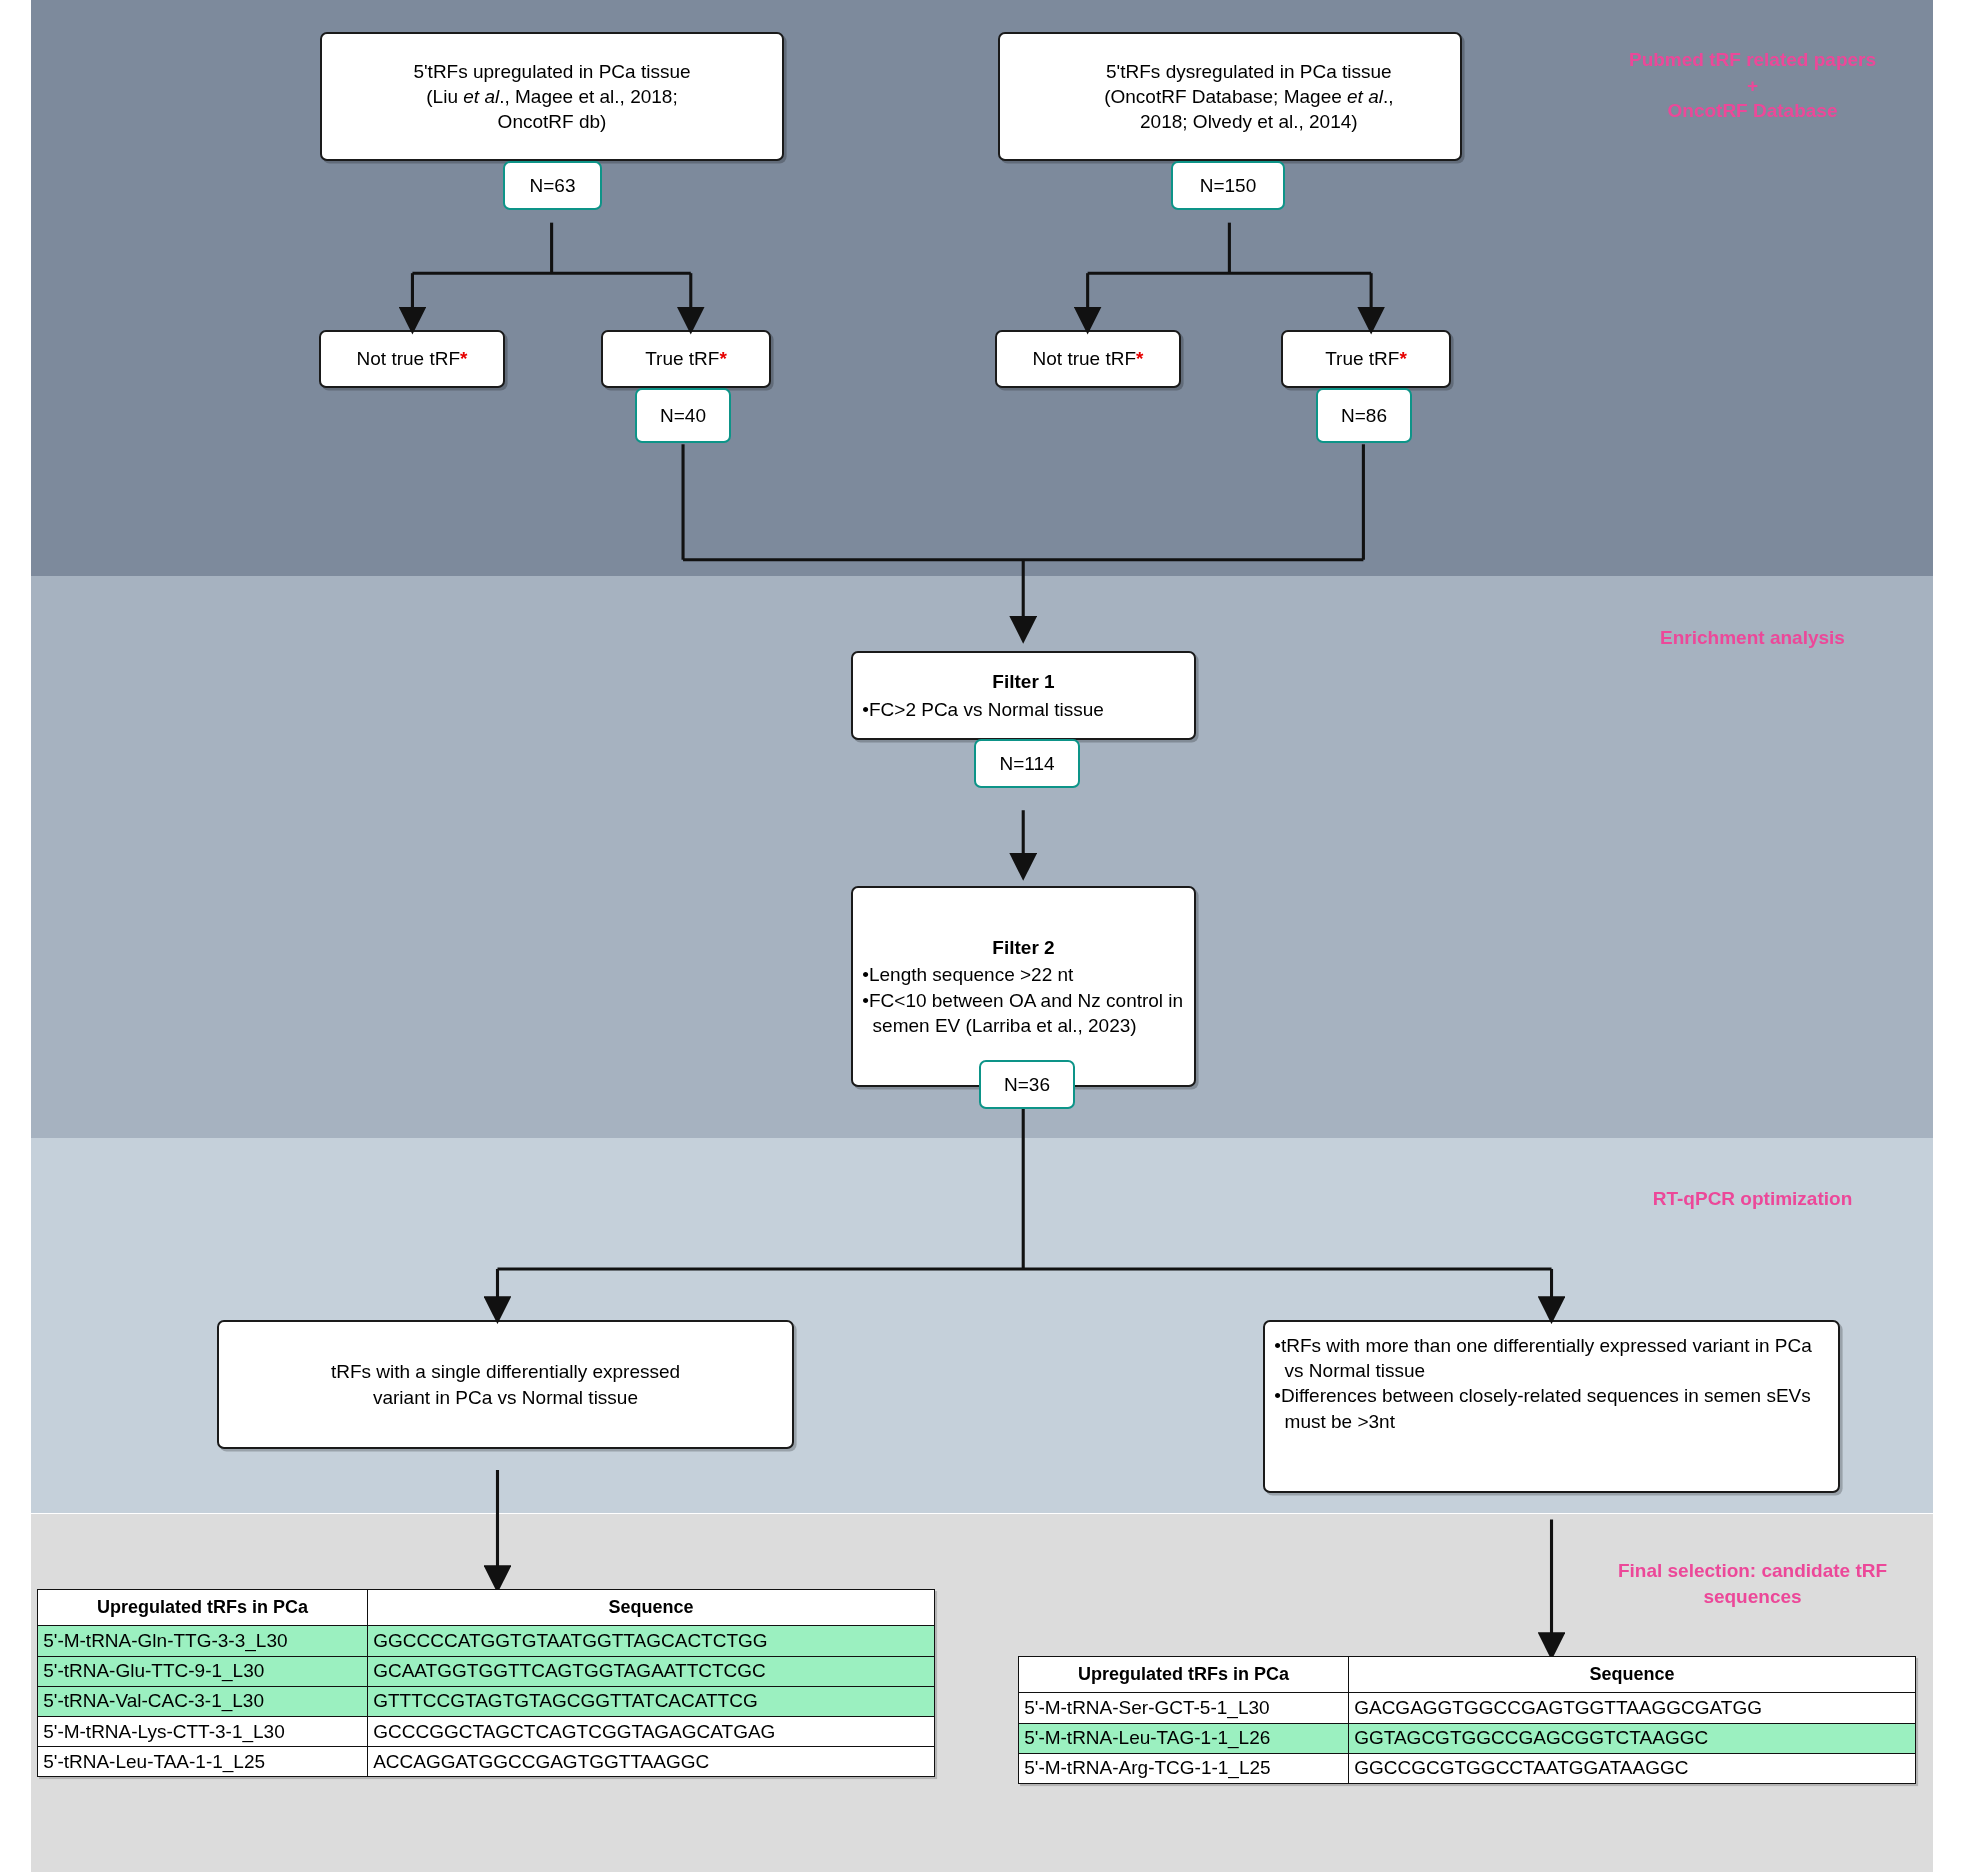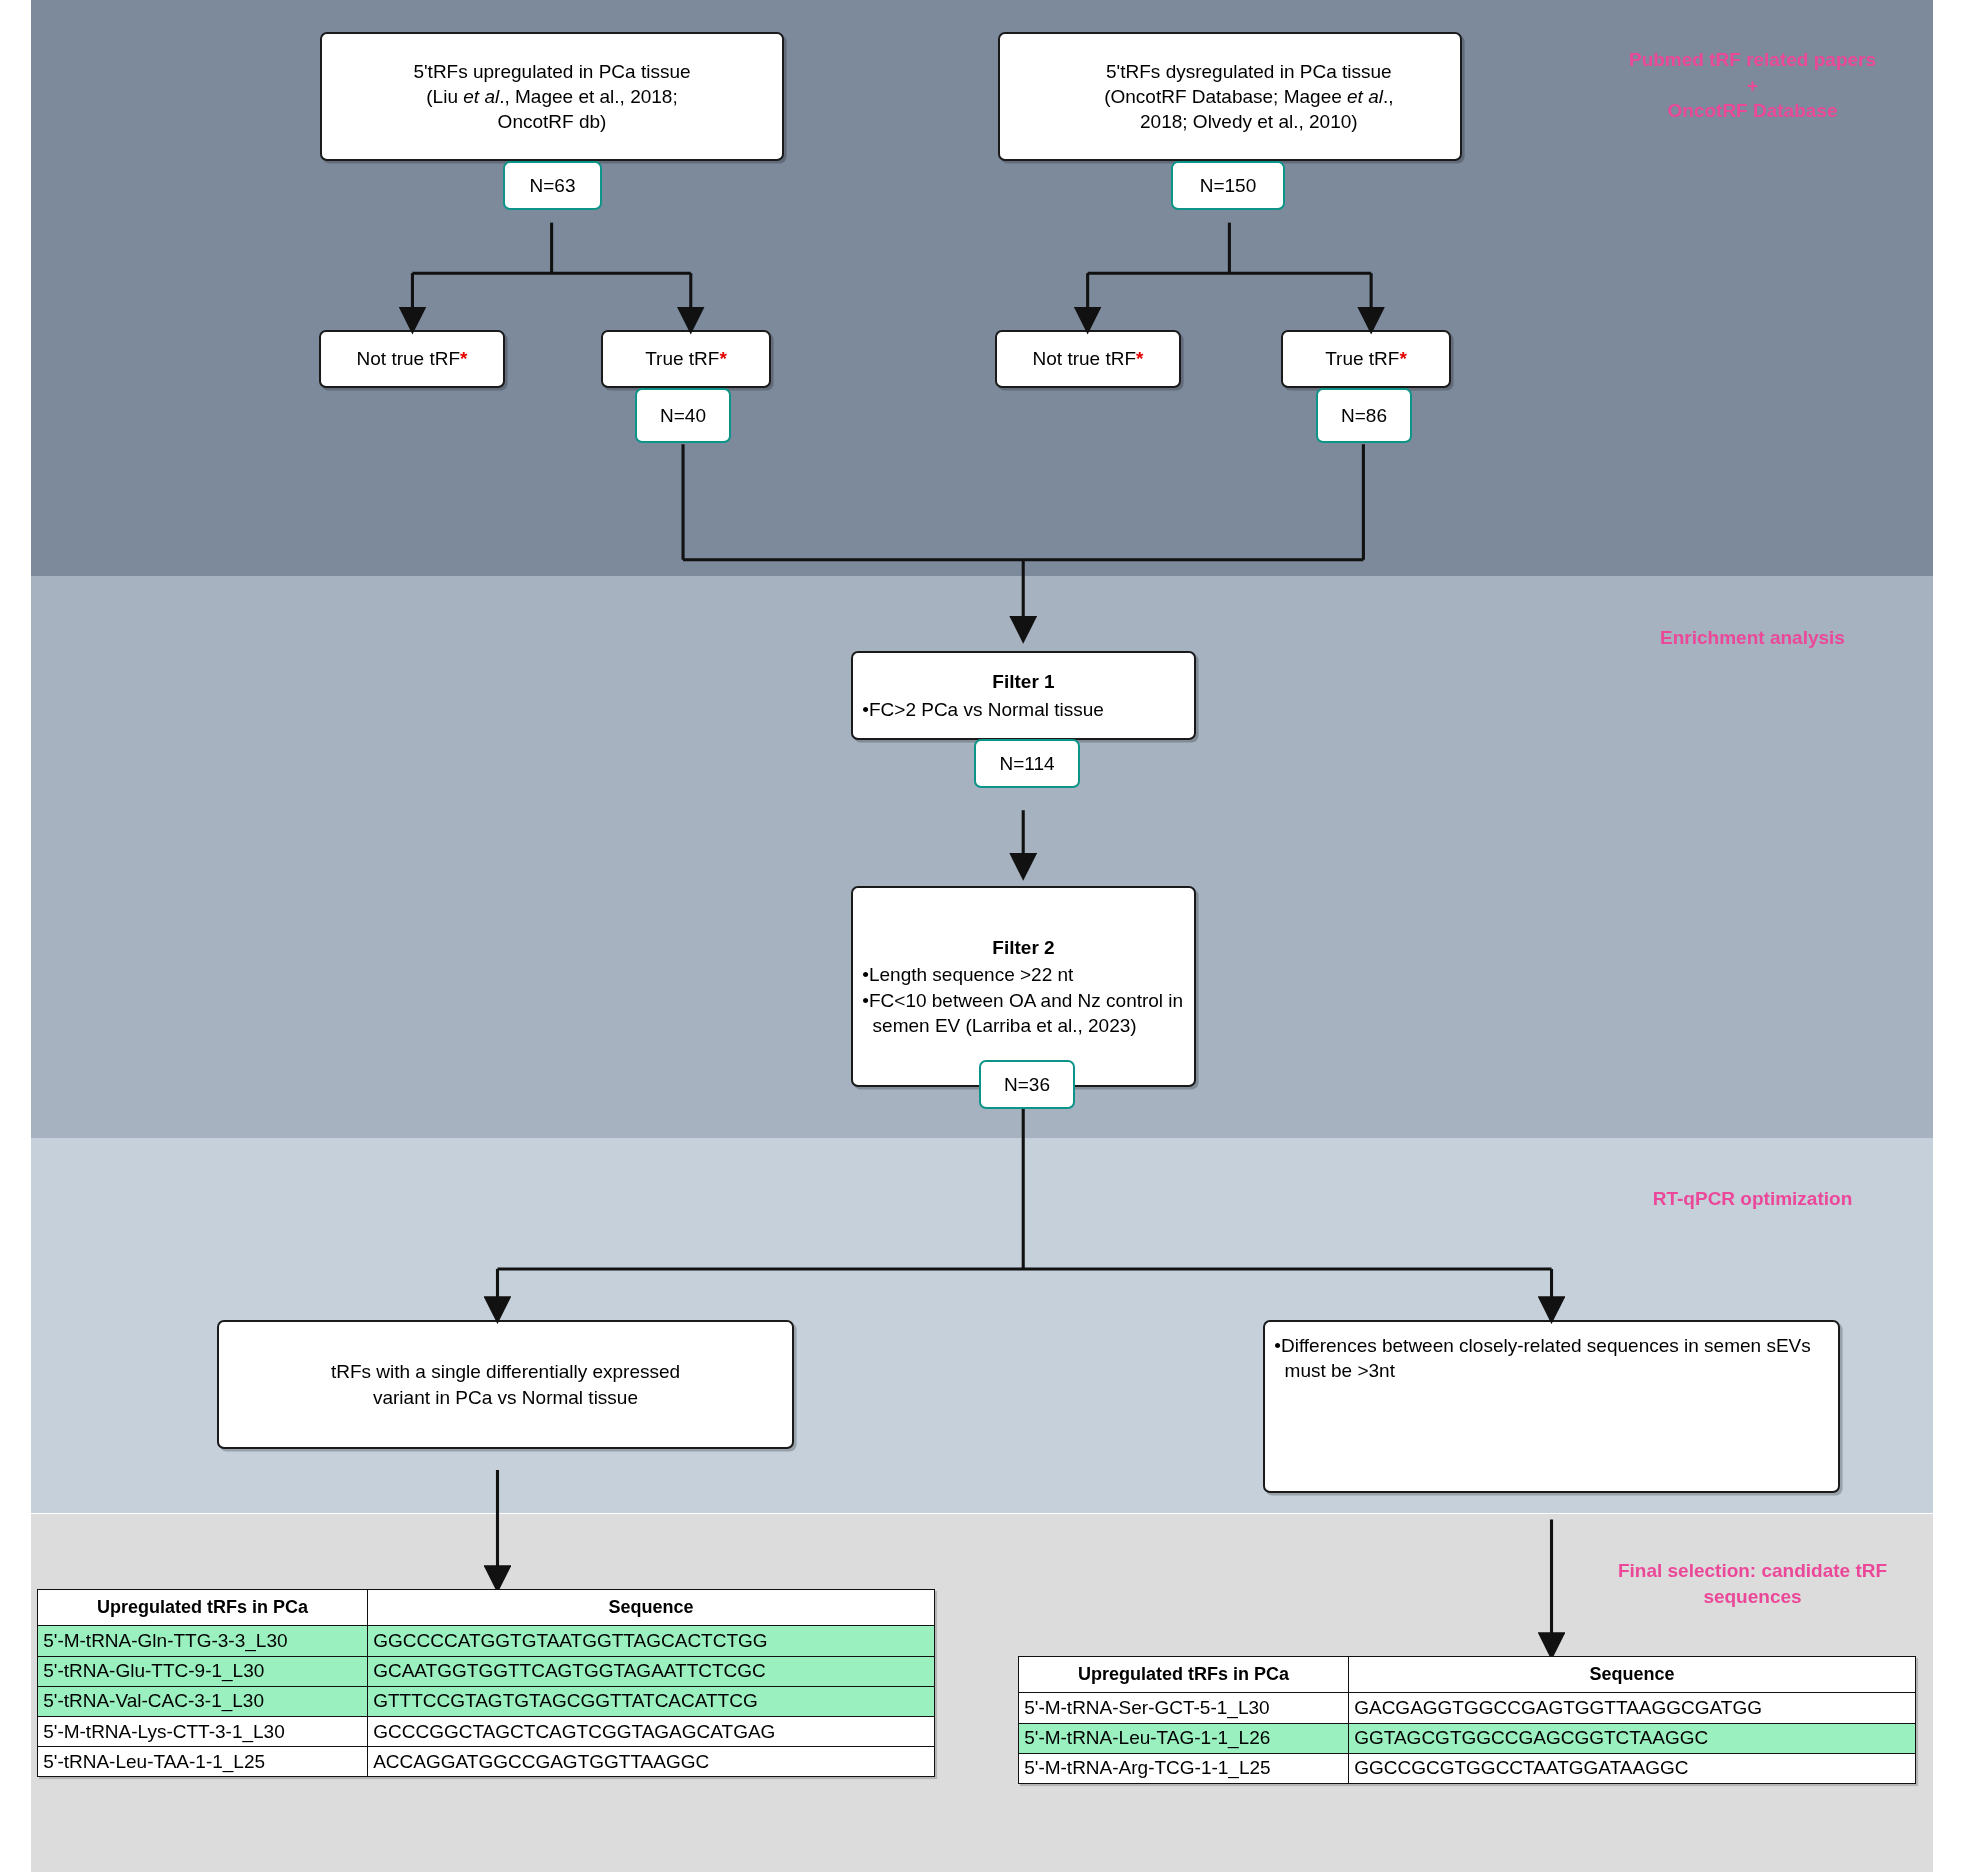--- a/index.html
+++ b/index.html
@@ -151,21 +151,21 @@
 <div class="node" id="box-src-left" style="left:320px; top:32px; width:464px; height:129px;">
   <span>5'tRFs upregulated in PCa tissue</span>
   <span>(Liu <i>et al</i>., Magee et al., 2018;</span>
   <span>OncotRF db)</span>
 </div>
 <div class="badge" style="left:503px; top:161px; width:99px; height:49px;">N=63</div>
 
 <div class="node" id="box-src-right" style="left:998px; top:32px; width:464px; height:129px;padding-left:47px;">
   <span>5'tRFs dysregulated in PCa tissue</span>
   <span>(OncotRF Database; Magee <i>et al</i>.,</span>
-  <span>2018; Olvedy et al., 2010)</span>
+  <span>2018; Olvedy et al., 2014)</span>
 </div>
 <div class="badge" style="left:1171px; top:161px; width:114px; height:49px;">N=150</div>
 
 <div class="node" style="left:319px; top:330px; width:186px; height:58px; flex-direction:row; align-items:center; justify-content:center;">
   <span>Not true tRF</span>
     <span class="asterisk">*</span>
 </div>
 
 <div class="node" style="left:601px; top:330px; width:170px; height:58px; flex-direction:row; align-items:center; justify-content:center;">
   <span>True tRF</span>
@@ -196,20 +196,21 @@
   <span class="bullet-line">•<span>FC&lt;10  between OA and Nz control in semen EV (Larriba et al., 2023)</span></span>
 </div>
 <div class="badge" style="left:979px; top:1060px; width:96px; height:49px;">N=36</div>
 
 <div class="node" style="left:217px; top:1320px; width:577px; height:129px;">
   <span>tRFs with a single differentially expressed</span>
   <span>variant in PCa vs Normal tissue</span>
 </div>
 
 <div class="node left-align" style="left:1263px; top:1320px; width:577px; height:173px; justify-content:flex-start; padding-top:11.3px;">
+  <span class="bullet-line">•<span>tRFs with more than one differentially expressed variant in PCa vs Normal tissue</span></span>
   <span class="bullet-line">•<span>Differences between closely-related sequences in semen sEVs must be &gt;3nt</span></span>
 </div>
 
 <table class="seqtable" id="table-left" style="left:37px; top:1589px;">
   <thead>
     <tr>
       <th style="width:330px;">Upregulated tRFs in PCa</th>
       <th style="width:567px;">Sequence</th>
     </tr>
   </thead>

